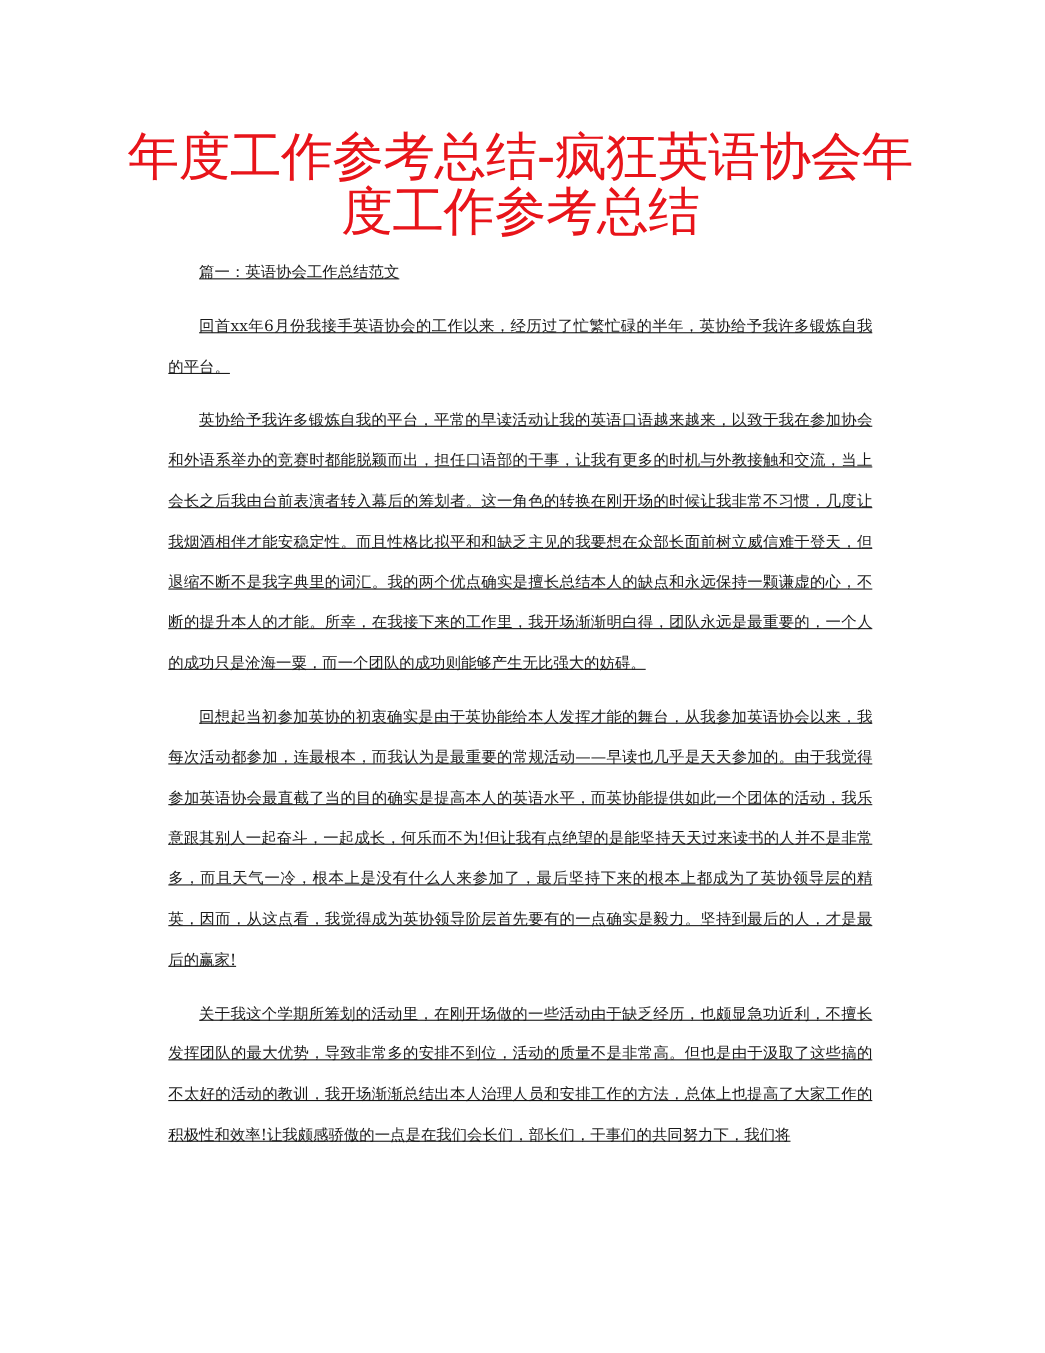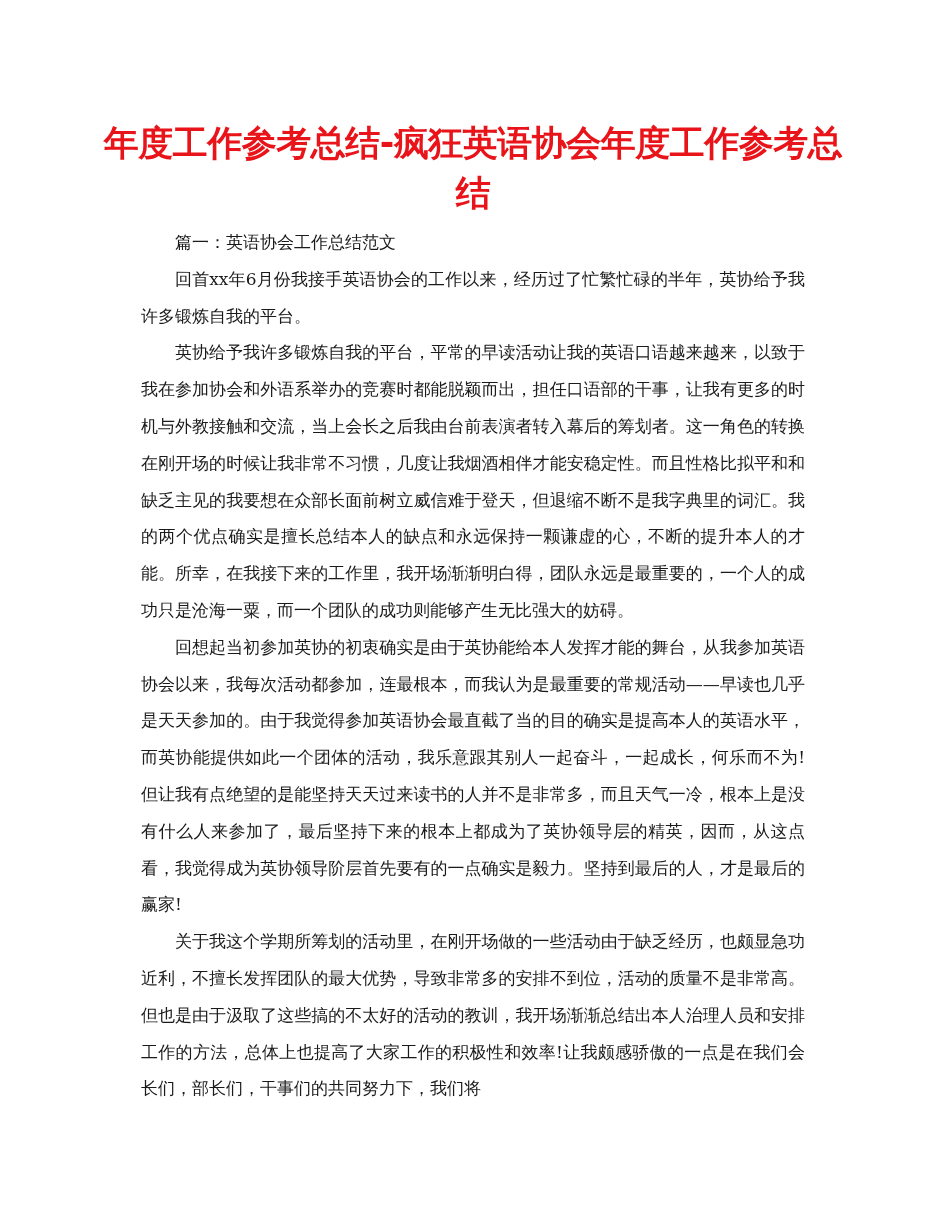--- a/index.html
+++ b/index.html
@@ -17,35 +17,36 @@
     }
     .page {
       position: absolute;
       left: 141px;
       top: 118px;
       width: 664px;
     }
     .title {
       font-family: "DejaVu Sans", "Liberation Sans", sans-serif;
       color: #e8141a;
-      font-size: 35px;
+      font-size: 47px;
       line-height: 50px;
       text-align: center;
       margin: 0 -40px 6px -40px;
-      font-weight: bold;
+      font-weight: normal;
       letter-spacing: -0.5px;
     }
     .para {
-      font-size: 17px;
+      font-size: 14px;
       line-height: 36.8px;
       text-indent: 2em;
-      margin: 0;
+      margin: 12px;
       text-align: justify;
       text-justify: inter-character;
       word-break: break-all;
+      text-decoration: underline;
     }
   </style>
 </head>
 <body>
 
 <div class="page">
   <h1 class="title">年度工作参考总结-疯狂英语协会年度工作参考总结</h1>
   <p class="para">篇一：英语协会工作总结范文</p>
   <p class="para">回首xx年6月份我接手英语协会的工作以来，经历过了忙繁忙碌的半年，英协给予我许多锻炼自我的平台。</p>
   <p class="para">英协给予我许多锻炼自我的平台，平常的早读活动让我的英语口语越来越来，以致于我在参加协会和外语系举办的竞赛时都能脱颖而出，担任口语部的干事，让我有更多的时机与外教接触和交流，当上会长之后我由台前表演者转入幕后的筹划者。这一角色的转换在刚开场的时候让我非常不习惯，几度让我烟酒相伴才能安稳定性。而且性格比拟平和和缺乏主见的我要想在众部长面前树立威信难于登天，但退缩不断不是我字典里的词汇。我的两个优点确实是擅长总结本人的缺点和永远保持一颗谦虚的心，不断的提升本人的才能。所幸，在我接下来的工作里，我开场渐渐明白得，团队永远是最重要的，一个人的成功只是沧海一粟，而一个团队的成功则能够产生无比强大的妨碍。</p>

